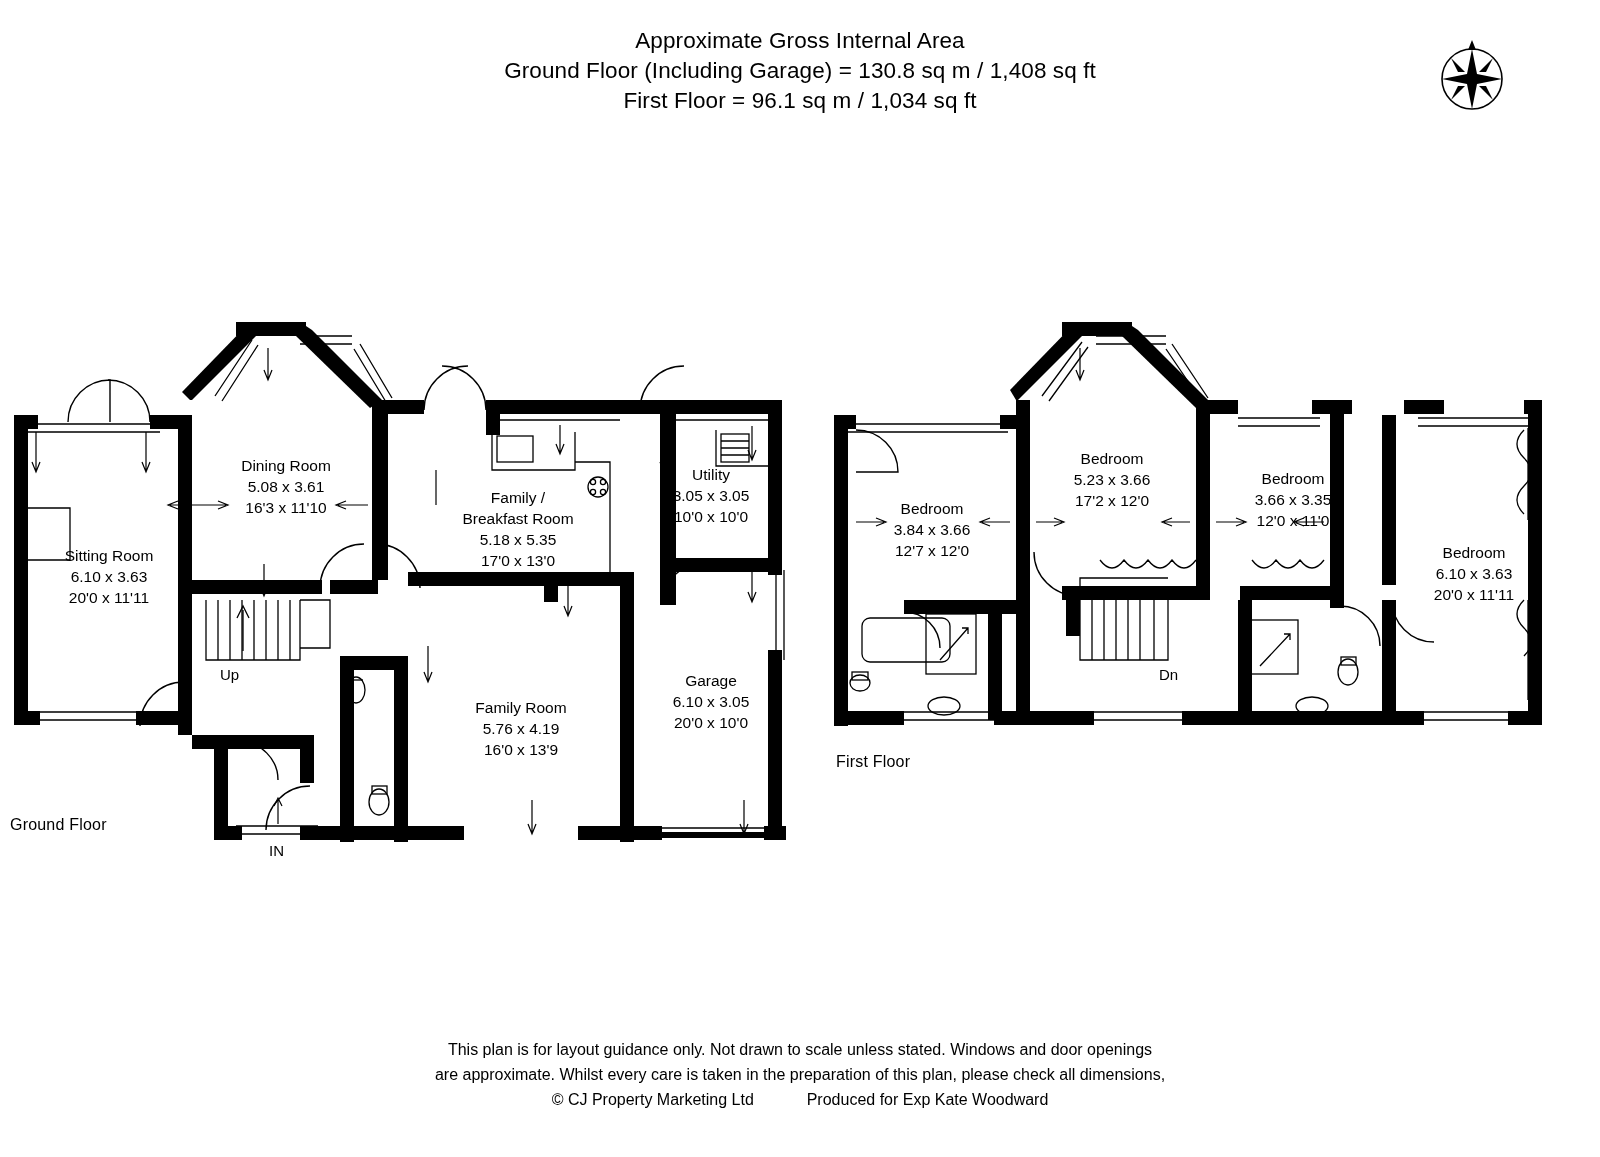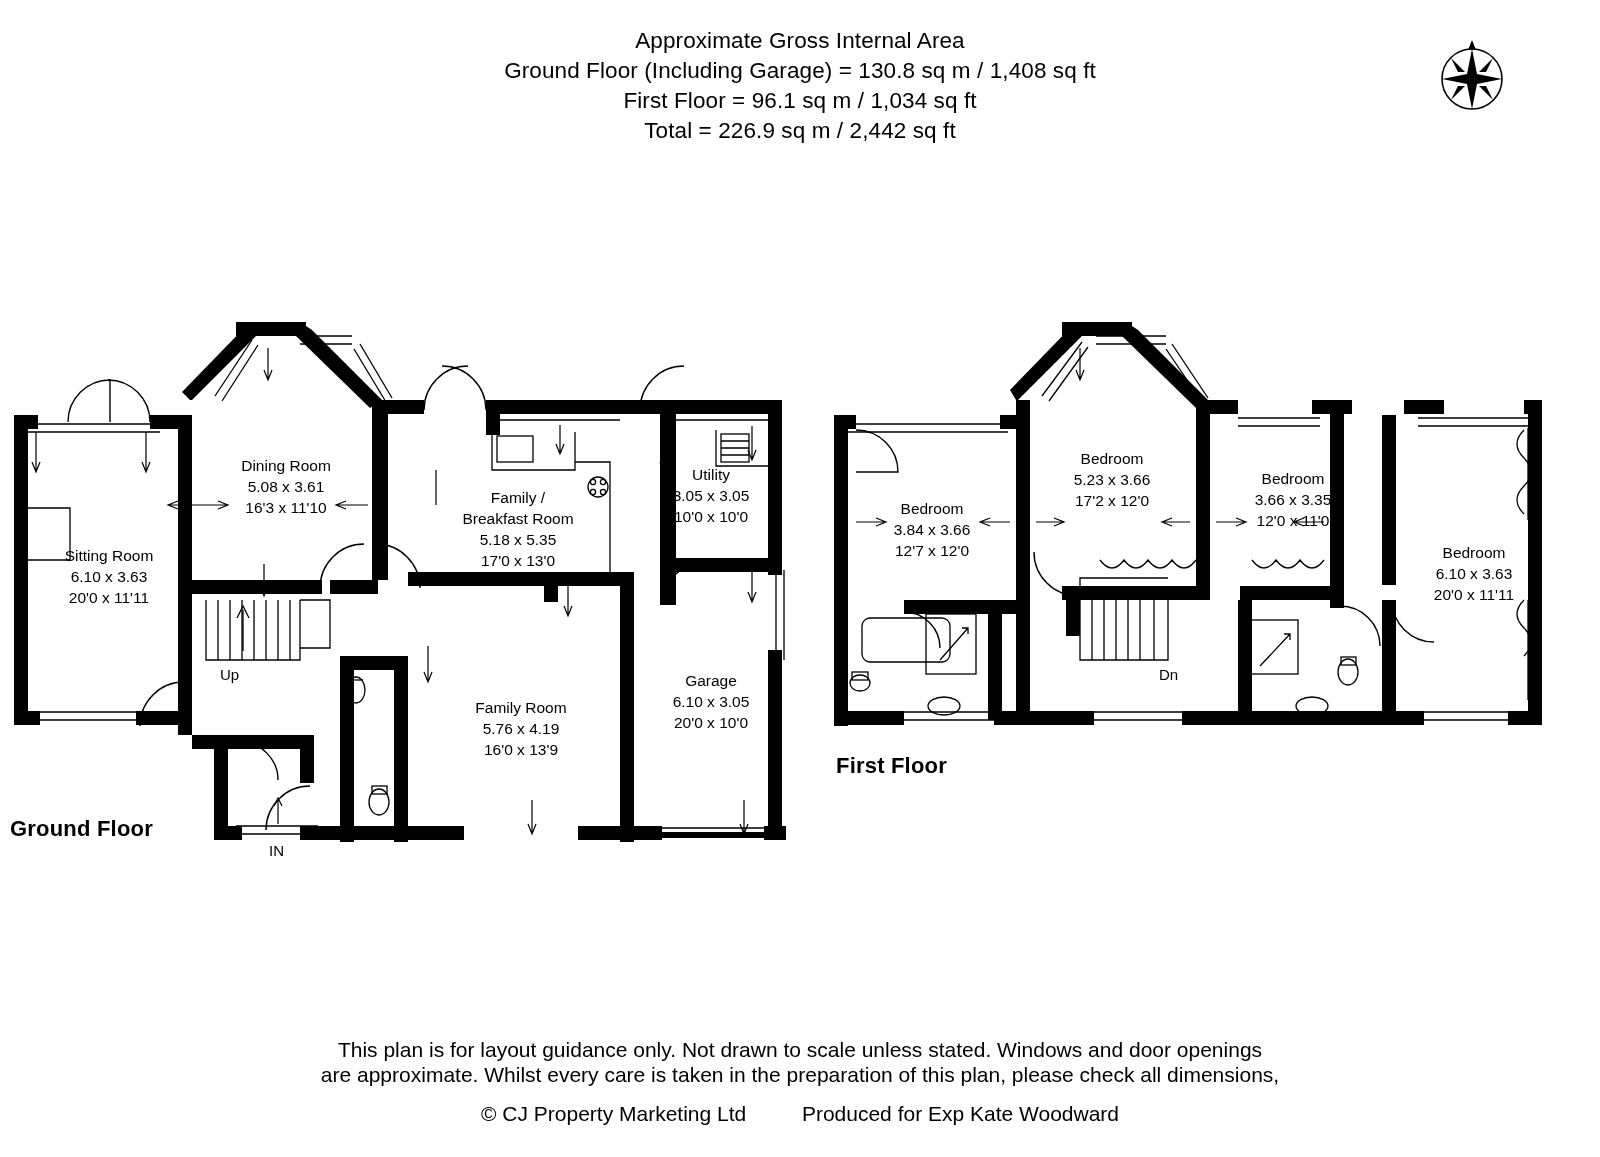--- a/index.html
+++ b/index.html
@@ -29,22 +29,22 @@
     text-align: center;
   }
   .header div {
     font-size: 22.5px;
     line-height: 30px;
     letter-spacing: 0.1px;
   }
   
   .floor-title {
     position: absolute;
-    font-size: 22px;
-    font-weight: bold;
+    font-size: 16px;
+    font-weight: normal;
     letter-spacing: 0.2px;
   }
   #ground-floor-title { left: 10px; top: 816px; }
   #first-floor-title  { left: 836px; top: 753px; }
 
   
   .room-label {
     position: absolute;
     text-align: center;
     font-size: 15.5px;
@@ -64,25 +64,25 @@
 
   
   .footer {
     position: absolute;
     left: 0;
     top: 1038px;
     width: 1600px;
     text-align: center;
   }
   .footer div {
-    font-size: 21px;
+    font-size: 16px;
     line-height: 24.5px;
   }
   .footer .credits {
-    margin-top: 15px;
+    margin-top: 1px;
   }
   .footer .credits span { display: inline-block; }
   .footer .credits .gap { width: 44px; }
 
   
   svg.plan-svg {
     position: absolute;
     left: 0;
     top: 0;
     width: 1600px;
@@ -91,21 +91,20 @@
 </style>
 </head>
 <body>
 
 <div class="plan-root">
 
   <div class="header">
     <div>Approximate Gross Internal Area</div>
     <div>Ground Floor (Including Garage) = 130.8 sq m / 1,408 sq ft</div>
     <div>First Floor = 96.1 sq m / 1,034 sq ft</div>
-    <div>Total = 226.9 sq m / 2,442 sq ft</div>
   </div>
 
   <svg class="plan-svg" viewBox="0 0 1600 1157" xmlns="http://www.w3.org/2000/svg">
 
     <g>
       <circle cx="1472" cy="79" r="30" fill="#ffffff" stroke="#000000" stroke-width="1.6"></circle>
       <path d="M1472 49 L1477 74 L1502 79 L1477 84 L1472 109 L1467 84 L1442 79 L1467 74 Z" fill="#000000"></path>
       <path d="M1493 58 L1479 72 L1486 72 Z" fill="#000000"></path>
       <path d="M1451 58 L1465 72 L1458 72 Z" fill="#000000"></path>
       <path d="M1493 100 L1479 86 L1486 86 Z" fill="#000000"></path>

